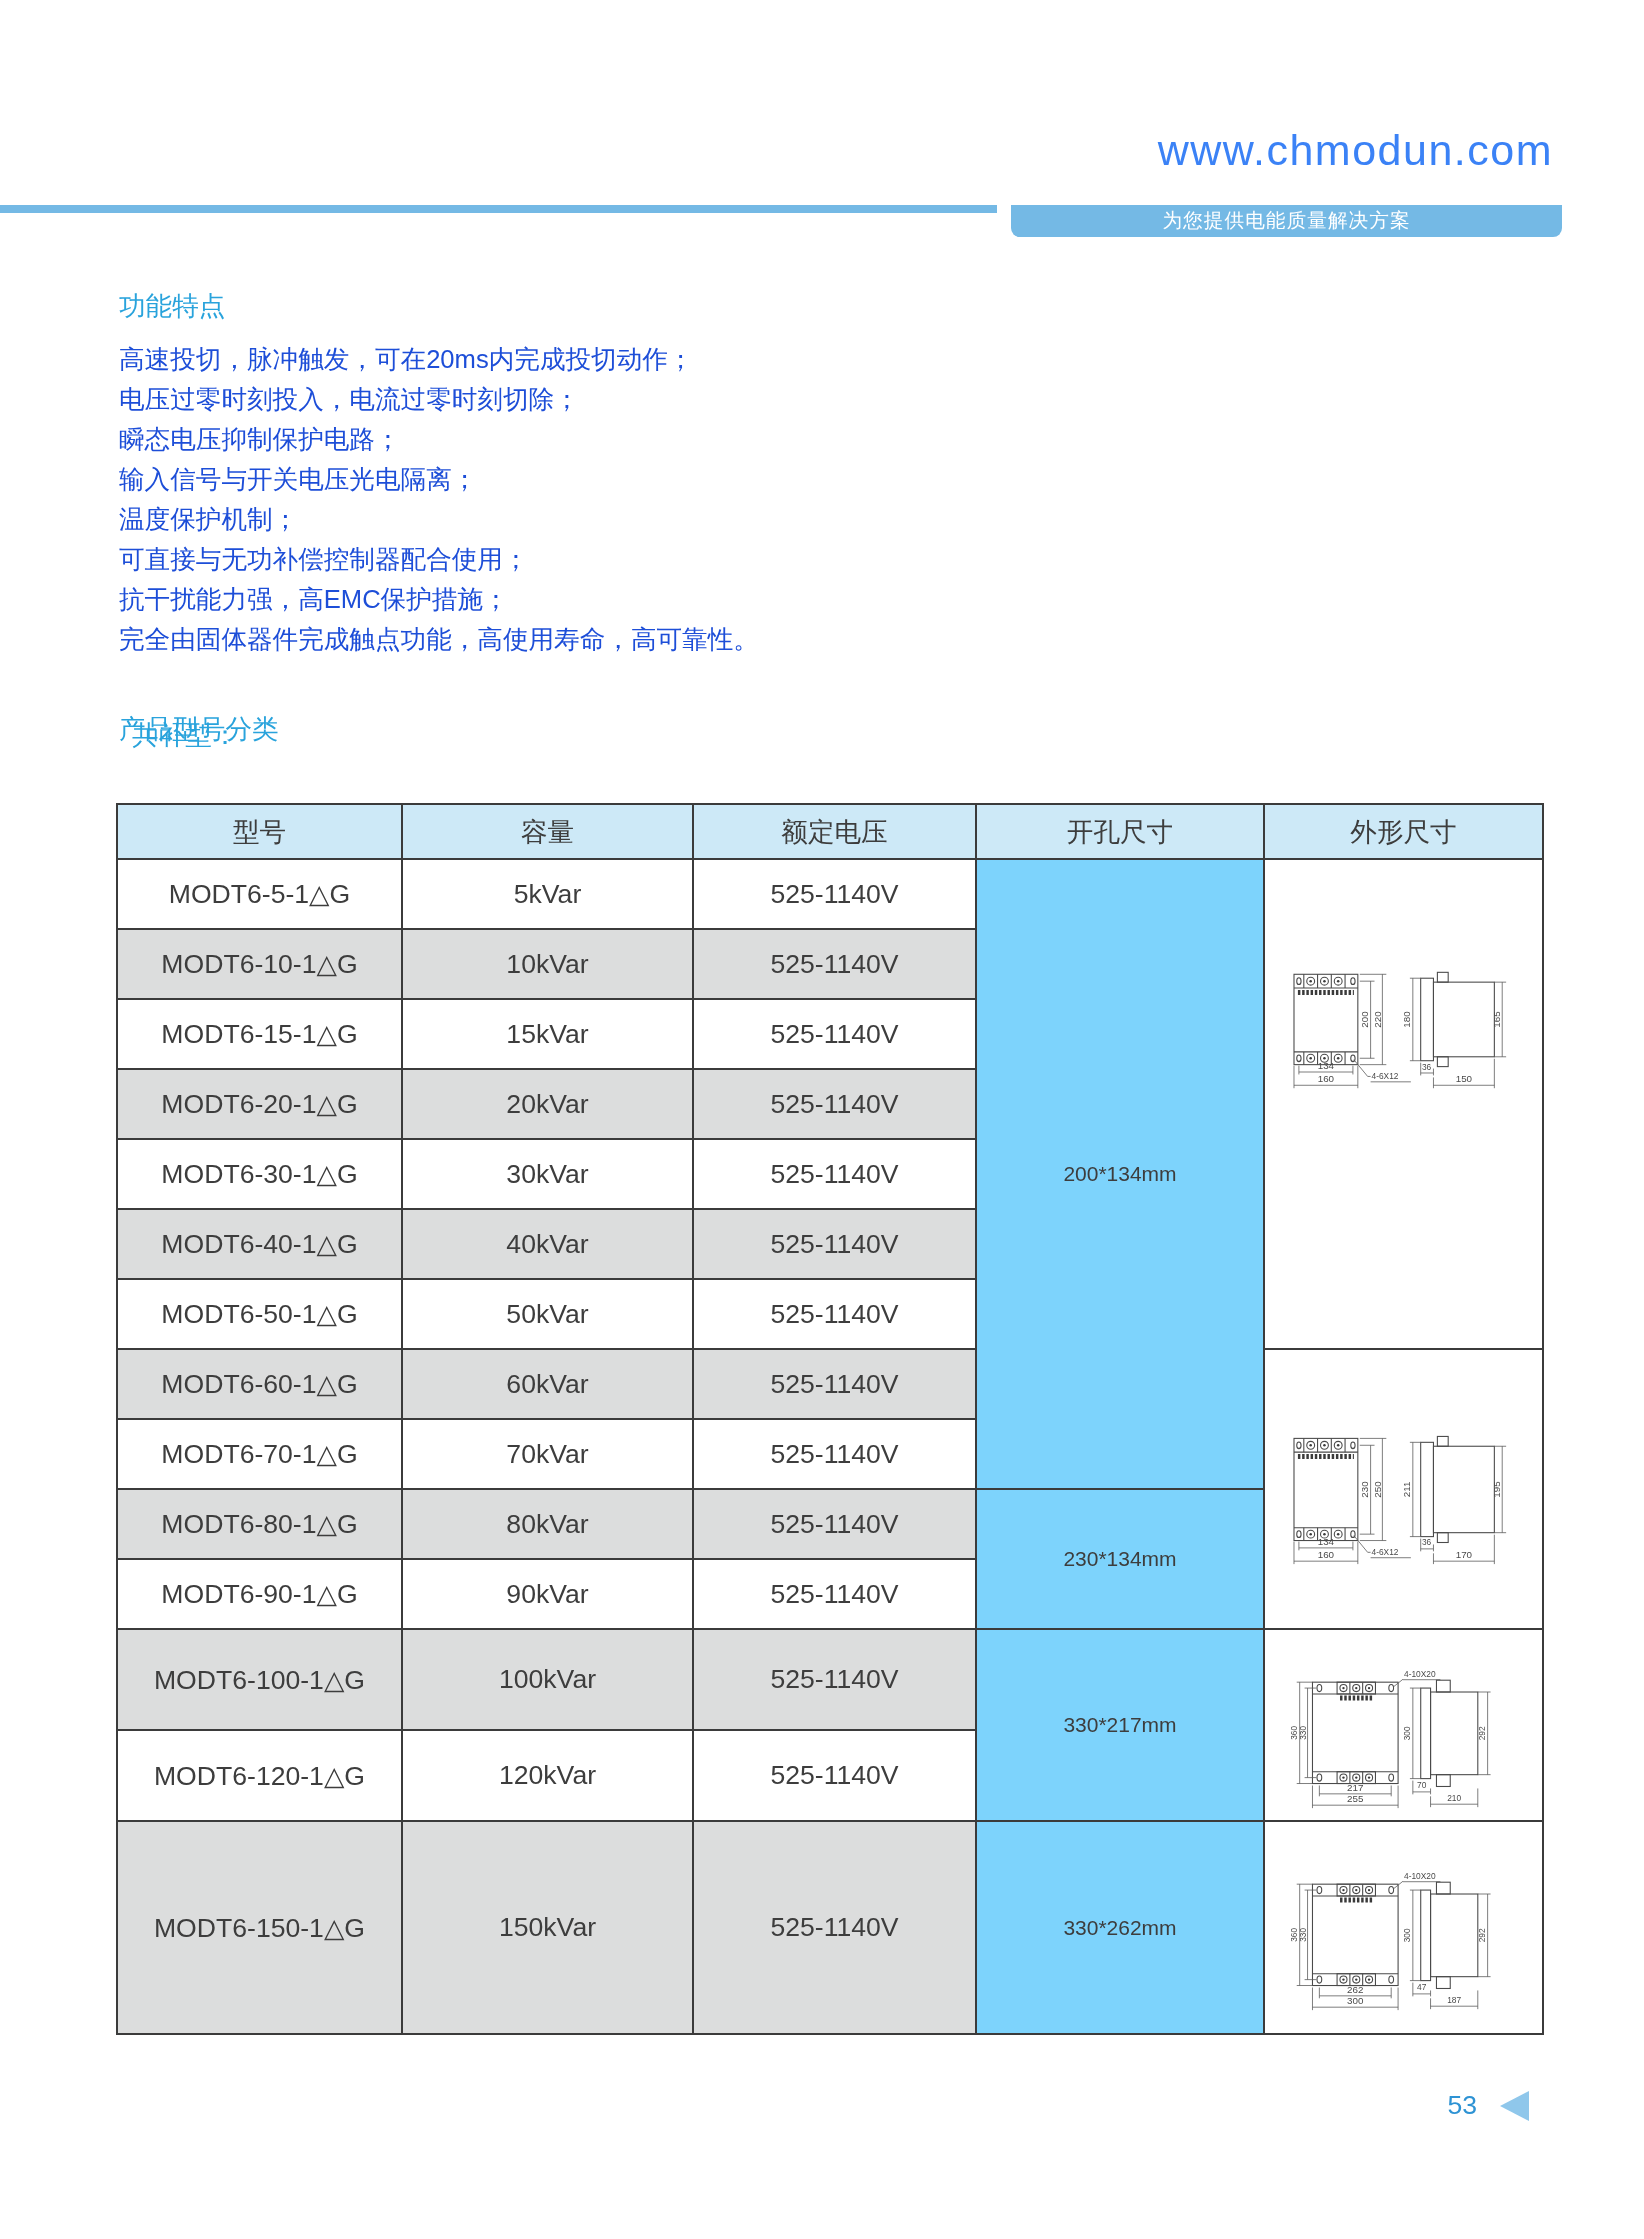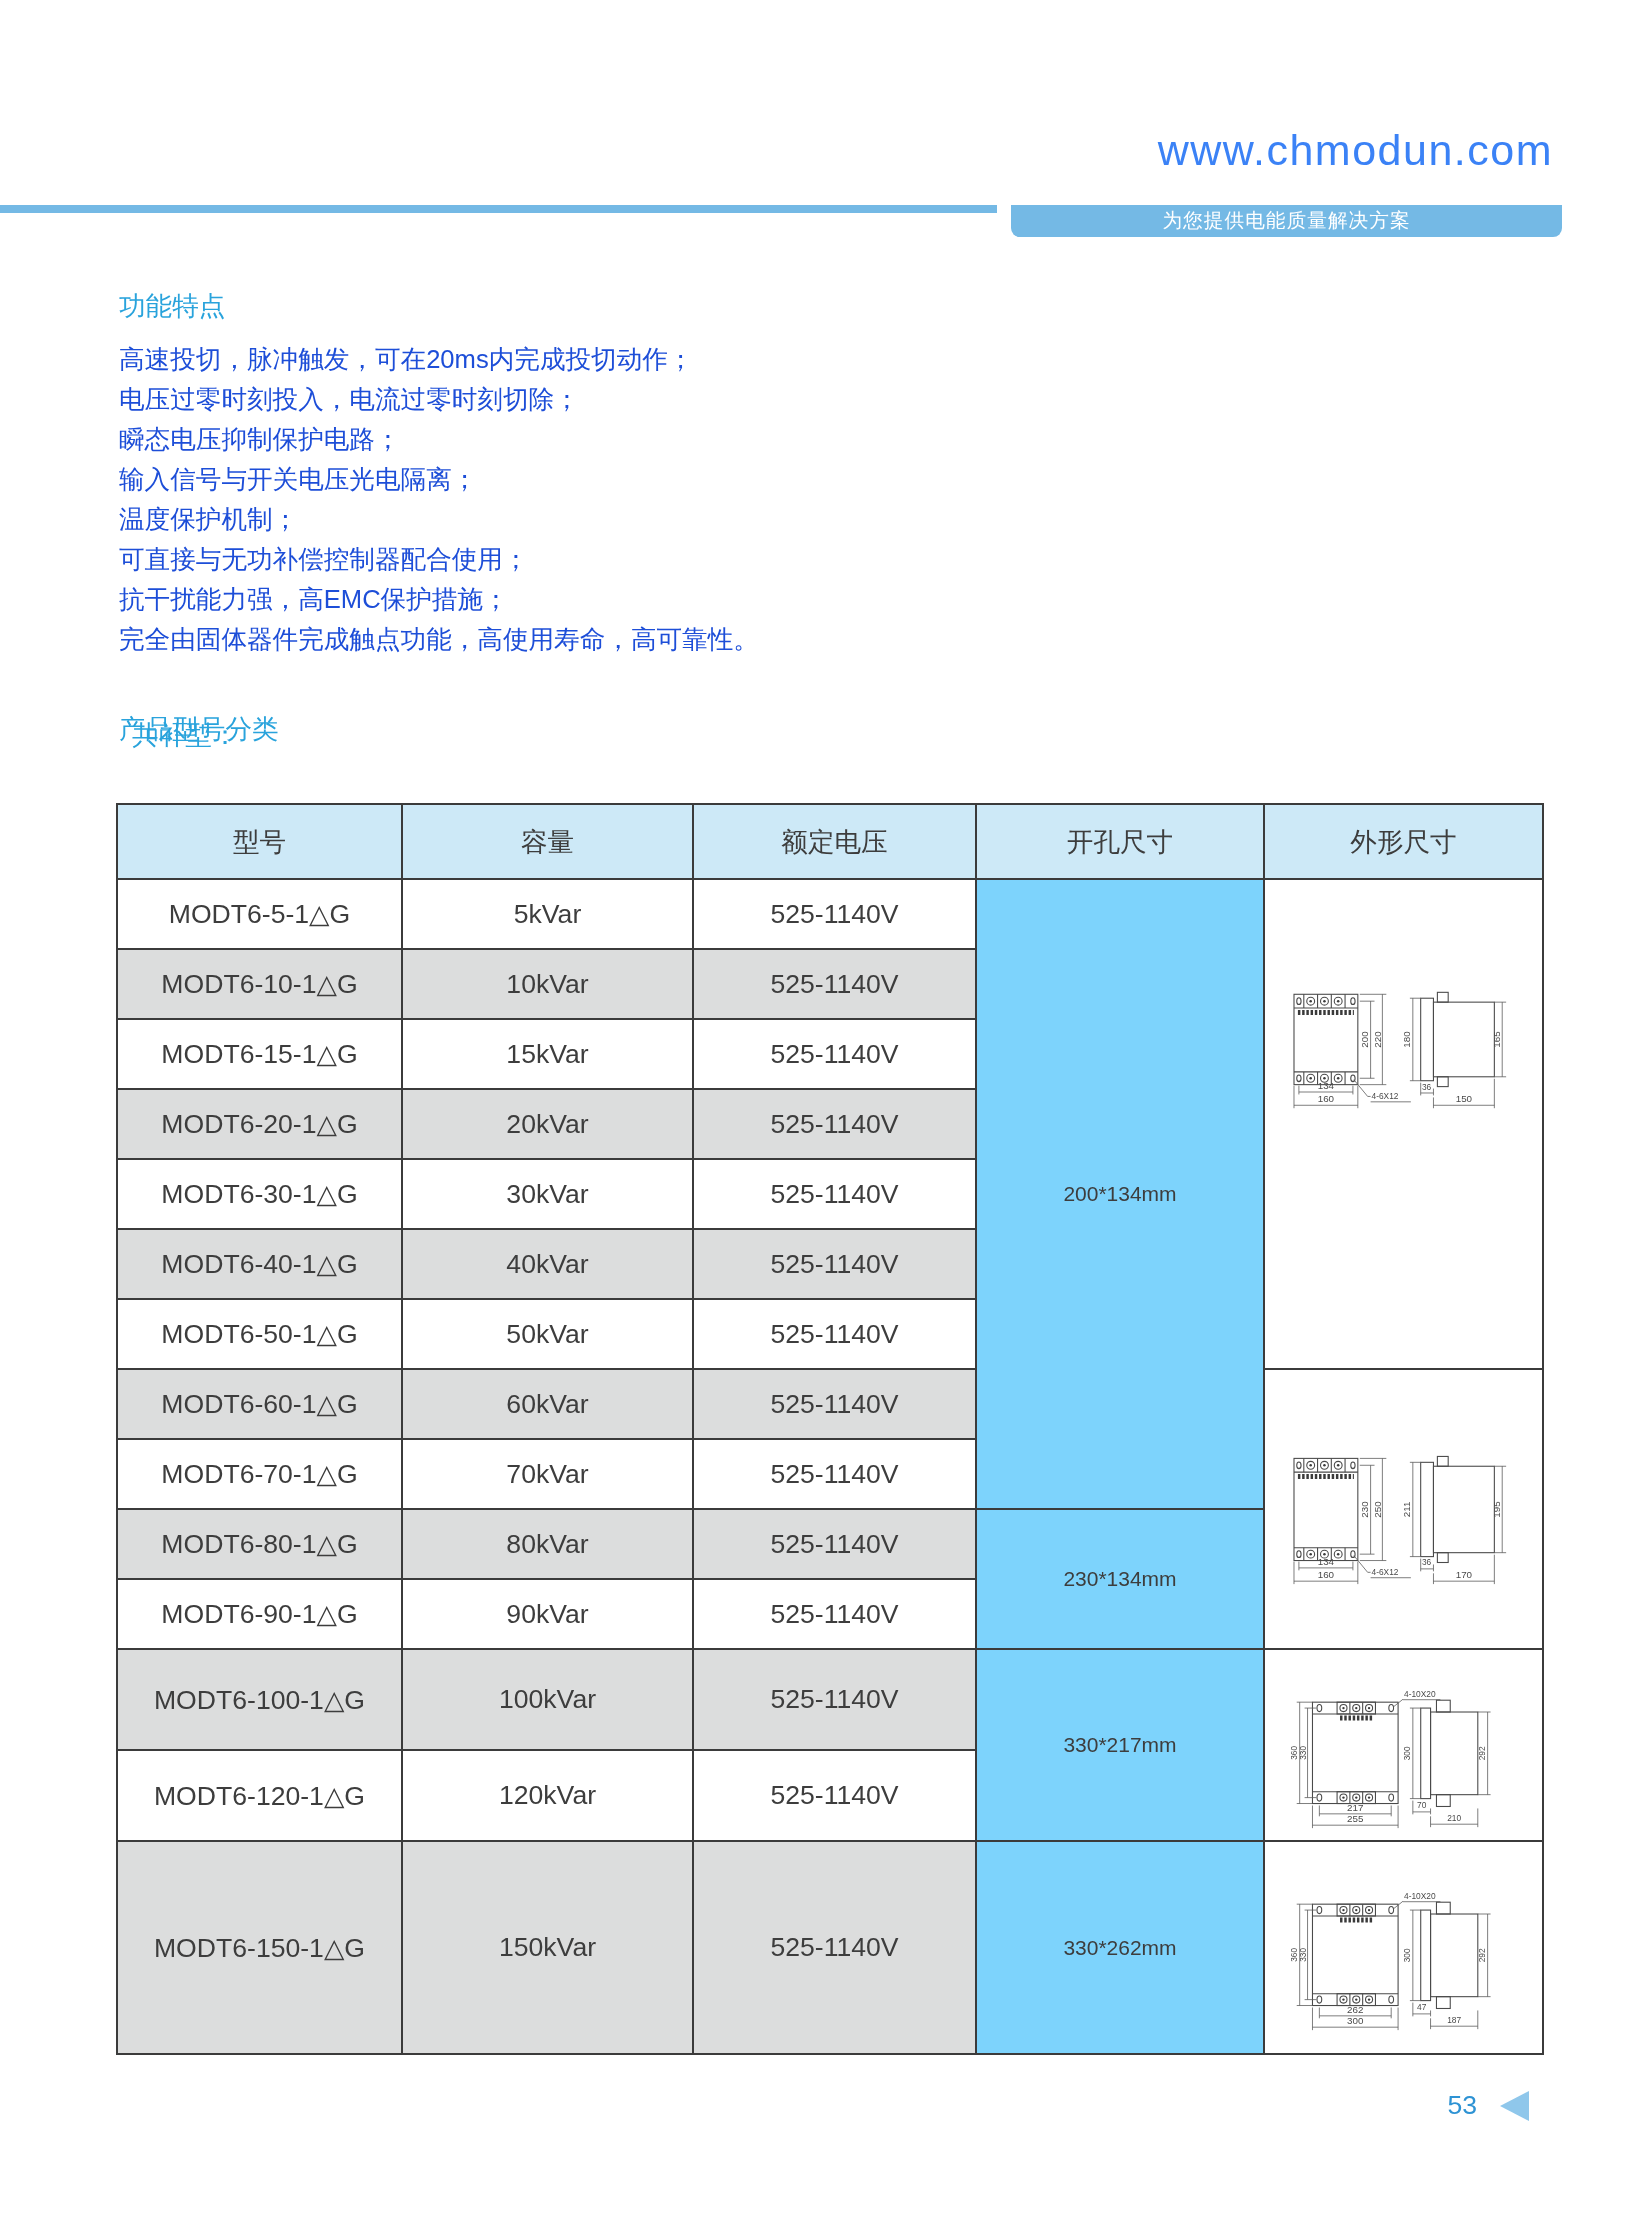--- a/index.html
+++ b/index.html
@@ -17,21 +17,21 @@
   .sec-title { position:absolute; left:119px; color:#29a3dc; font-size:26.6px; }
   .features-title { top:288px; }
   .features-list { position:absolute; left:119px; top:339px; font-size:25.6px; color:#1d4ed8; line-height:40px; }
   .class-title { top:711px; }
   .class-sub { top:717px;margin-left:13px; }
 
   
   table.spec { position:absolute; left:116px; top:803px; width:1424px; border-collapse:collapse;
                table-layout:fixed; text-align:center; color:#3d3d3d; }
   table.spec th, table.spec td { border:2px solid #3b3b3b; padding:0; }
-  table.spec th { background:#cde9f7; font-weight:normal; font-size:26.6px; height:75px; }
+  table.spec th { background:#cde9f7; font-weight:normal; font-size:26.6px; height:55px; }
   td.cell { font-size:26.6px; background:#ffffff; }
   td.shade { background:#dcdddd; }
   td.cutout { font-size:21px; background:#7dd3fc; }
   td.drawcell { background:#ffffff; vertical-align:middle; }
   td.drawcell.first { vertical-align:top; padding-top:75px; }
 
   
   svg .ln { stroke:#4a4a4a; stroke-width:1.1; fill:none; }
   svg .dim { stroke:#5a5a5a; stroke-width:0.8; fill:none; }
   svg .teeth { stroke:#3a3a3a; stroke-width:5; stroke-dasharray:2.5 1.8; fill:none; }

